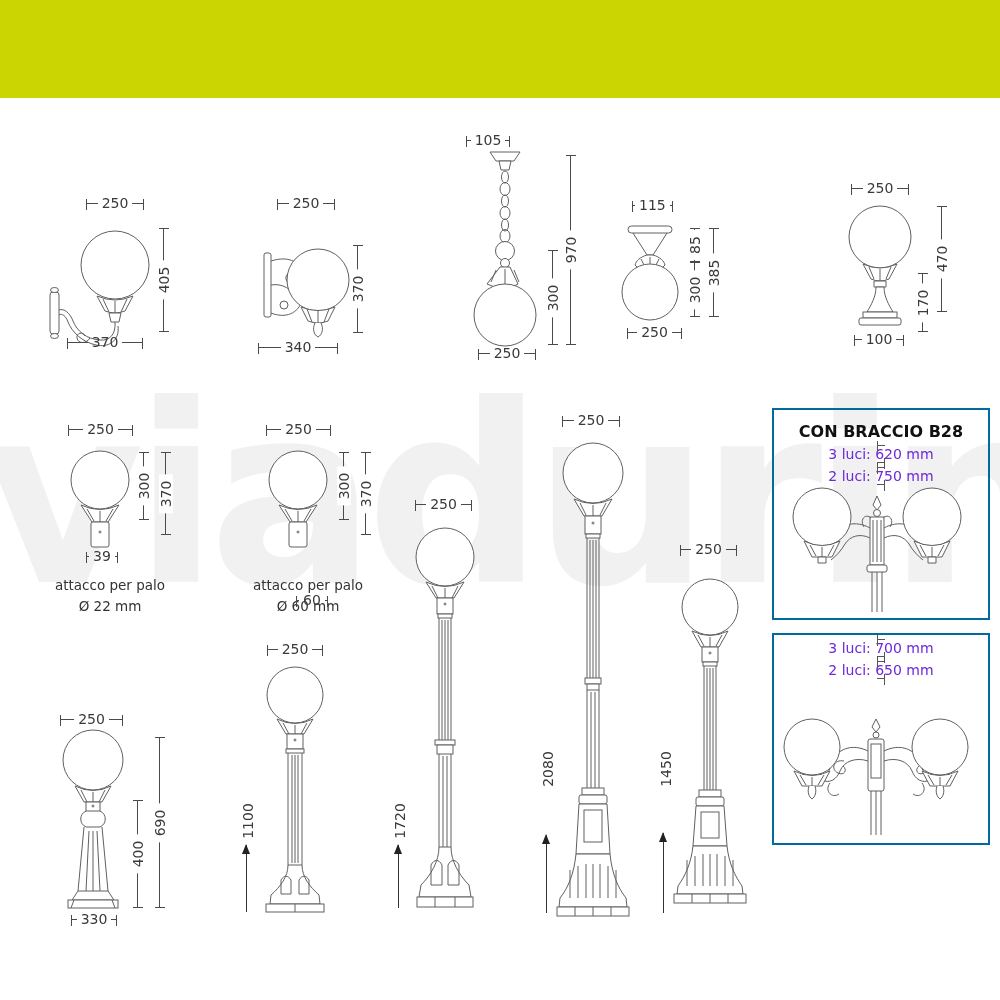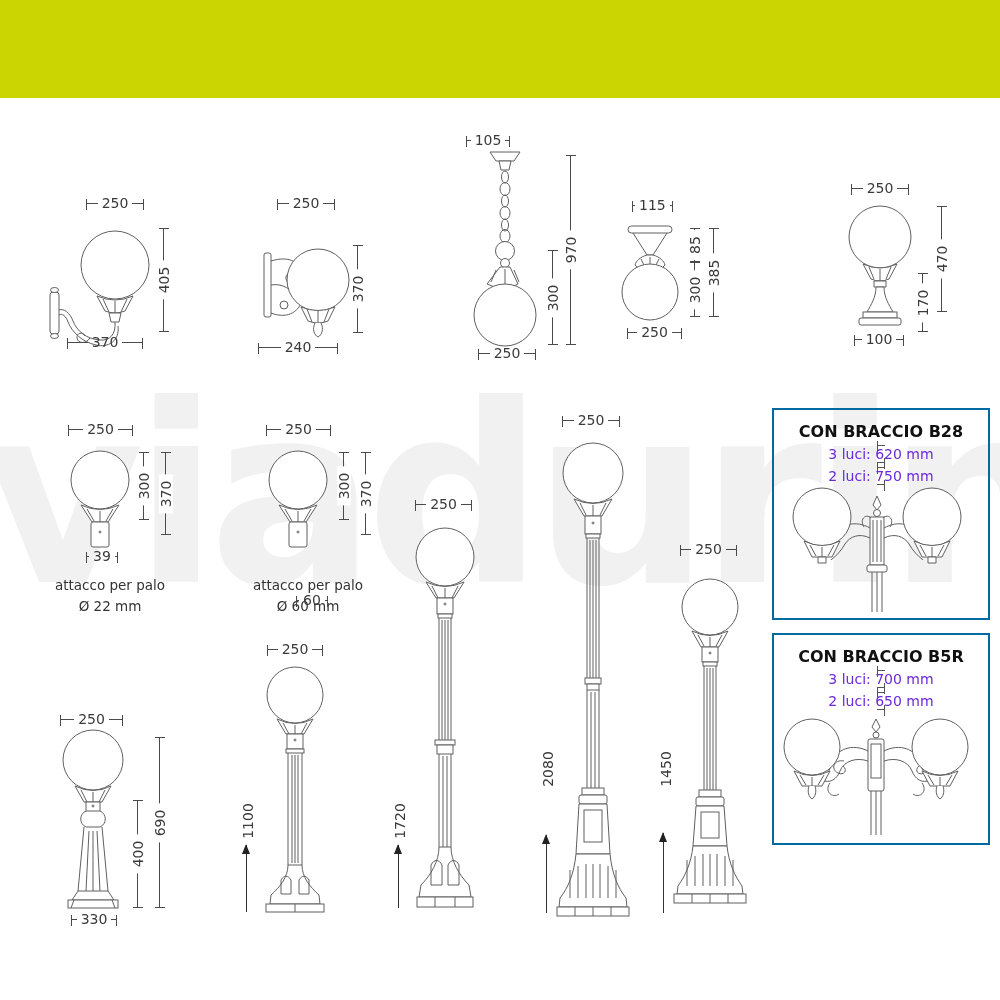--- a/index.html
+++ b/index.html
@@ -114,21 +114,21 @@
     <div class="hdim" style="left:37px;top:1px;width:58px;">
         <i class="ln l"></i>
         <span class="num">250</span>
         <i class="ln r"></i>
       </div>
     <div class="vdim" style="left:117px;top:50px;height:88px;">
         <span class="vl">370</span>
       </div>
     <div class="hdim" style="left:18px;top:145px;width:80px;">
         <i class="ln l"></i>
-        <span class="num">240</span>
+        <span class="num">340</span>
         <i class="ln r"></i>
       </div>
   </div>
 
   <div class="model" style="left:430px;top:130px;width:190px;height:230px;">
     <svg class="draw" viewBox="0 0 190 230">
       <g stroke="#606060" fill="none" stroke-width="1">
         <path d="M60,22 h30 l-6,9 h-18 Z" fill="#fff"></path>
         <path d="M69,31 h12 l-2,9 h-8 Z" fill="#fff"></path>
         <ellipse cx="75" cy="47" rx="3.5" ry="6"></ellipse>
@@ -466,21 +466,20 @@
         <path d="M44,75 h8 v6 h-8 Z" fill="#fff"></path>
         <circle cx="158" cy="35" r="29" fill="#fff"></circle>
         <path d="M140,59 Q158,68 176,59 L168,75 h-20 Z" fill="#fff"></path>
         <path d="M146,63 l6,11 M158,65 v11 M170,63 l-6,11"></path>
         <path d="M154,75 h8 v6 h-8 Z" fill="#fff"></path>
       </g>
     </svg>
   </div>
 
   <div class="gbox" style="left:772px;top:633px;">
-    <div class="gbox-title">CON BRACCIO B5R</div>
     <div class="bline">
         <i class="bt l"></i>
         <span>3 luci: 700 mm</span>
         <i class="bt r"></i>
       </div>
     <div class="bline">
         <i class="bt l"></i>
         <span>2 luci: 650 mm</span>
         <i class="bt r"></i>
       </div>

